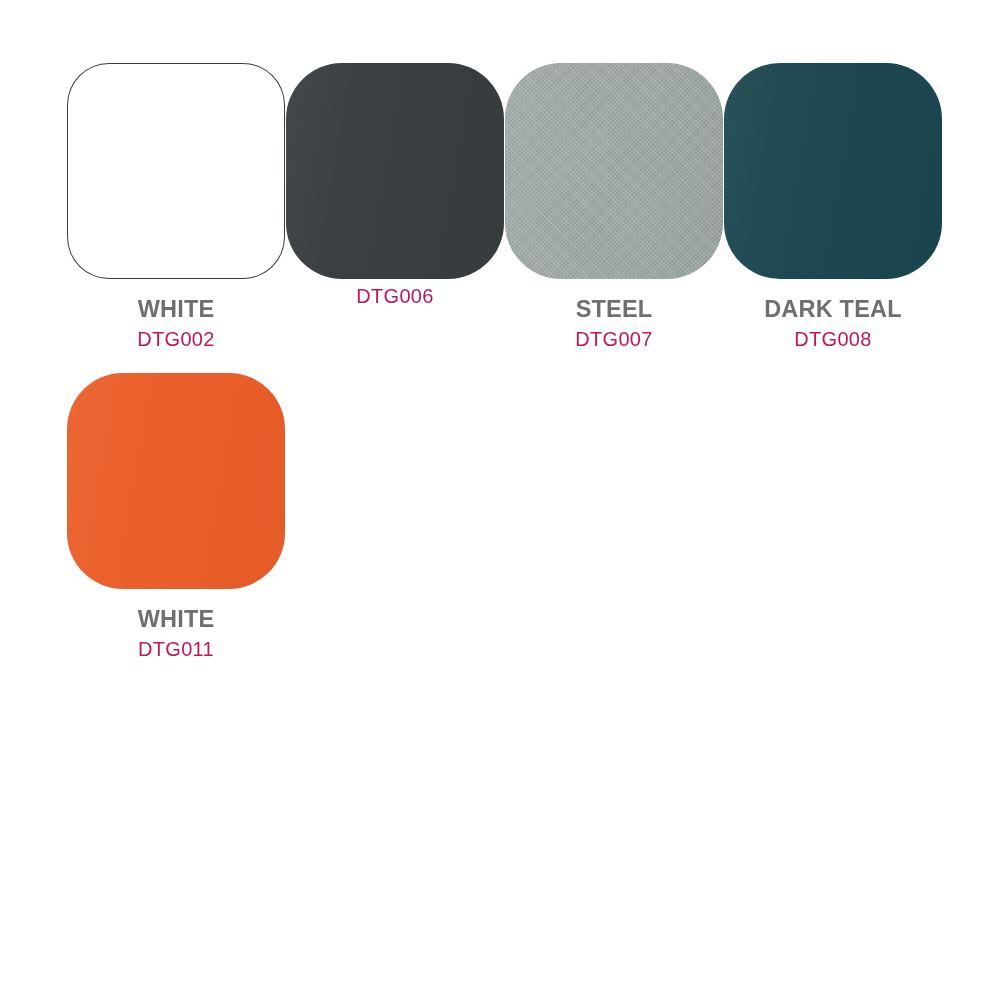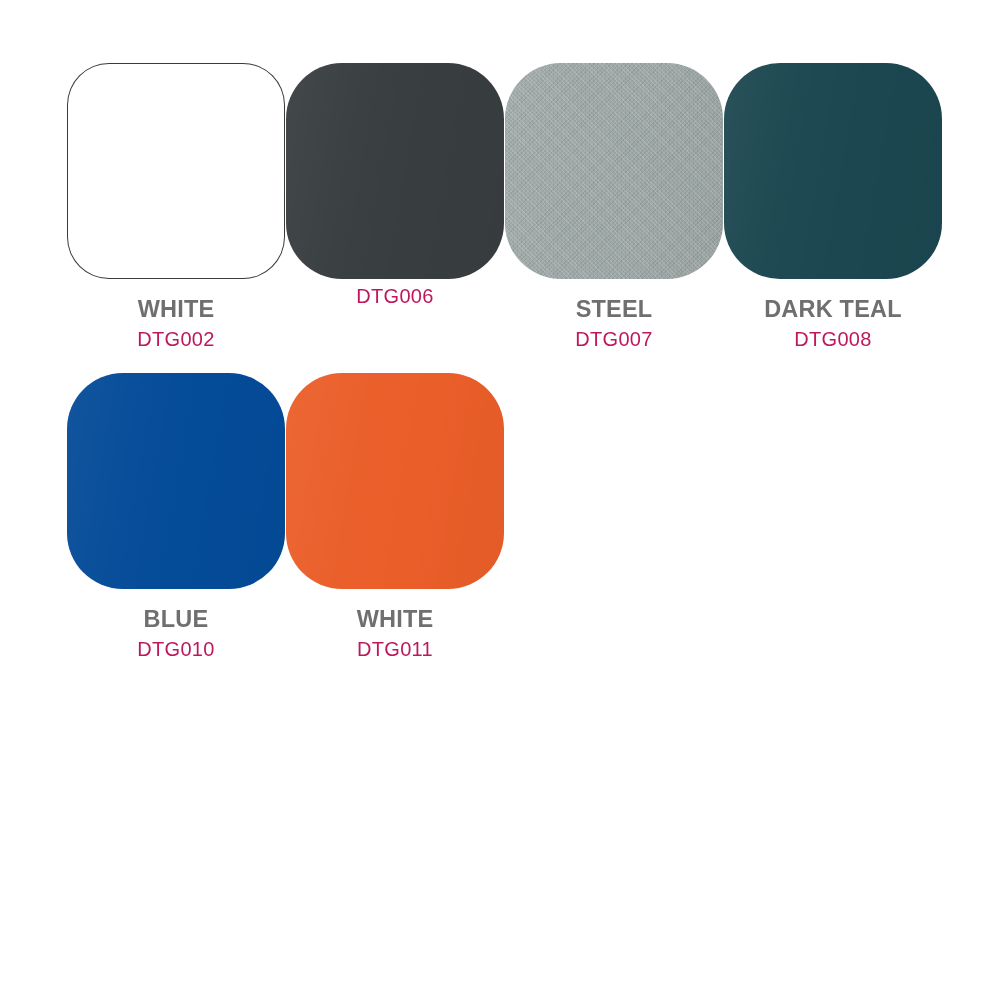--- a/index.html
+++ b/index.html
@@ -123,22 +123,17 @@
       </div>
       <div class="swatch-name">STEEL</div>
       <div class="swatch-code">DTG007</div>
     </div>
     <div class="swatch-cell">
       <div class="swatch-chip" style="background: rgb(28, 71, 80);"></div>
       <div class="swatch-name">DARK TEAL</div>
       <div class="swatch-code">DTG008</div>
     </div>
     <div class="swatch-cell">
-      <div class="swatch-chip" style="background: rgb(4, 75, 152);"></div>
-      <div class="swatch-name">BLUE</div>
-      <div class="swatch-code">DTG010</div>
-    </div>
-    <div class="swatch-cell">
       <div class="swatch-chip" style="background: rgb(234, 94, 41);"></div>
       <div class="swatch-name">WHITE</div>
       <div class="swatch-code">DTG011</div>
     </div>
   </div>
 
 </body></html>

